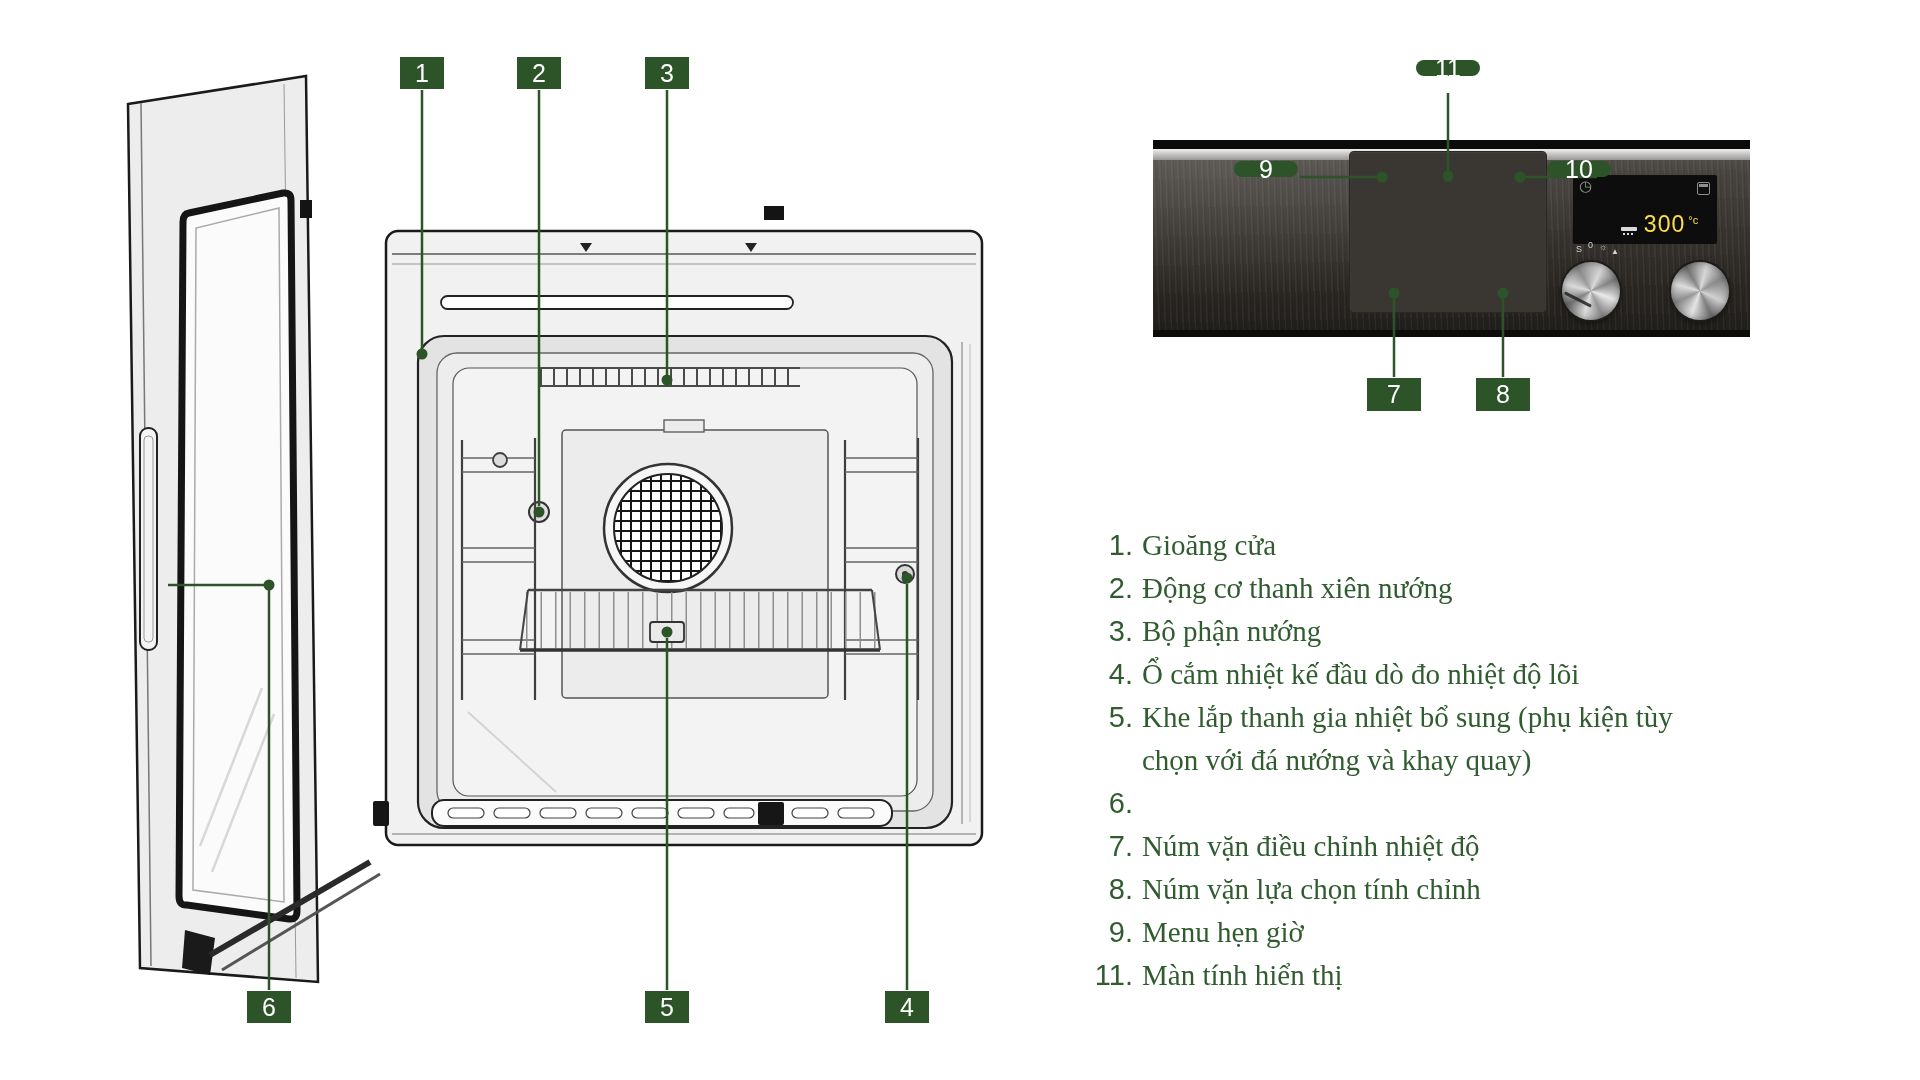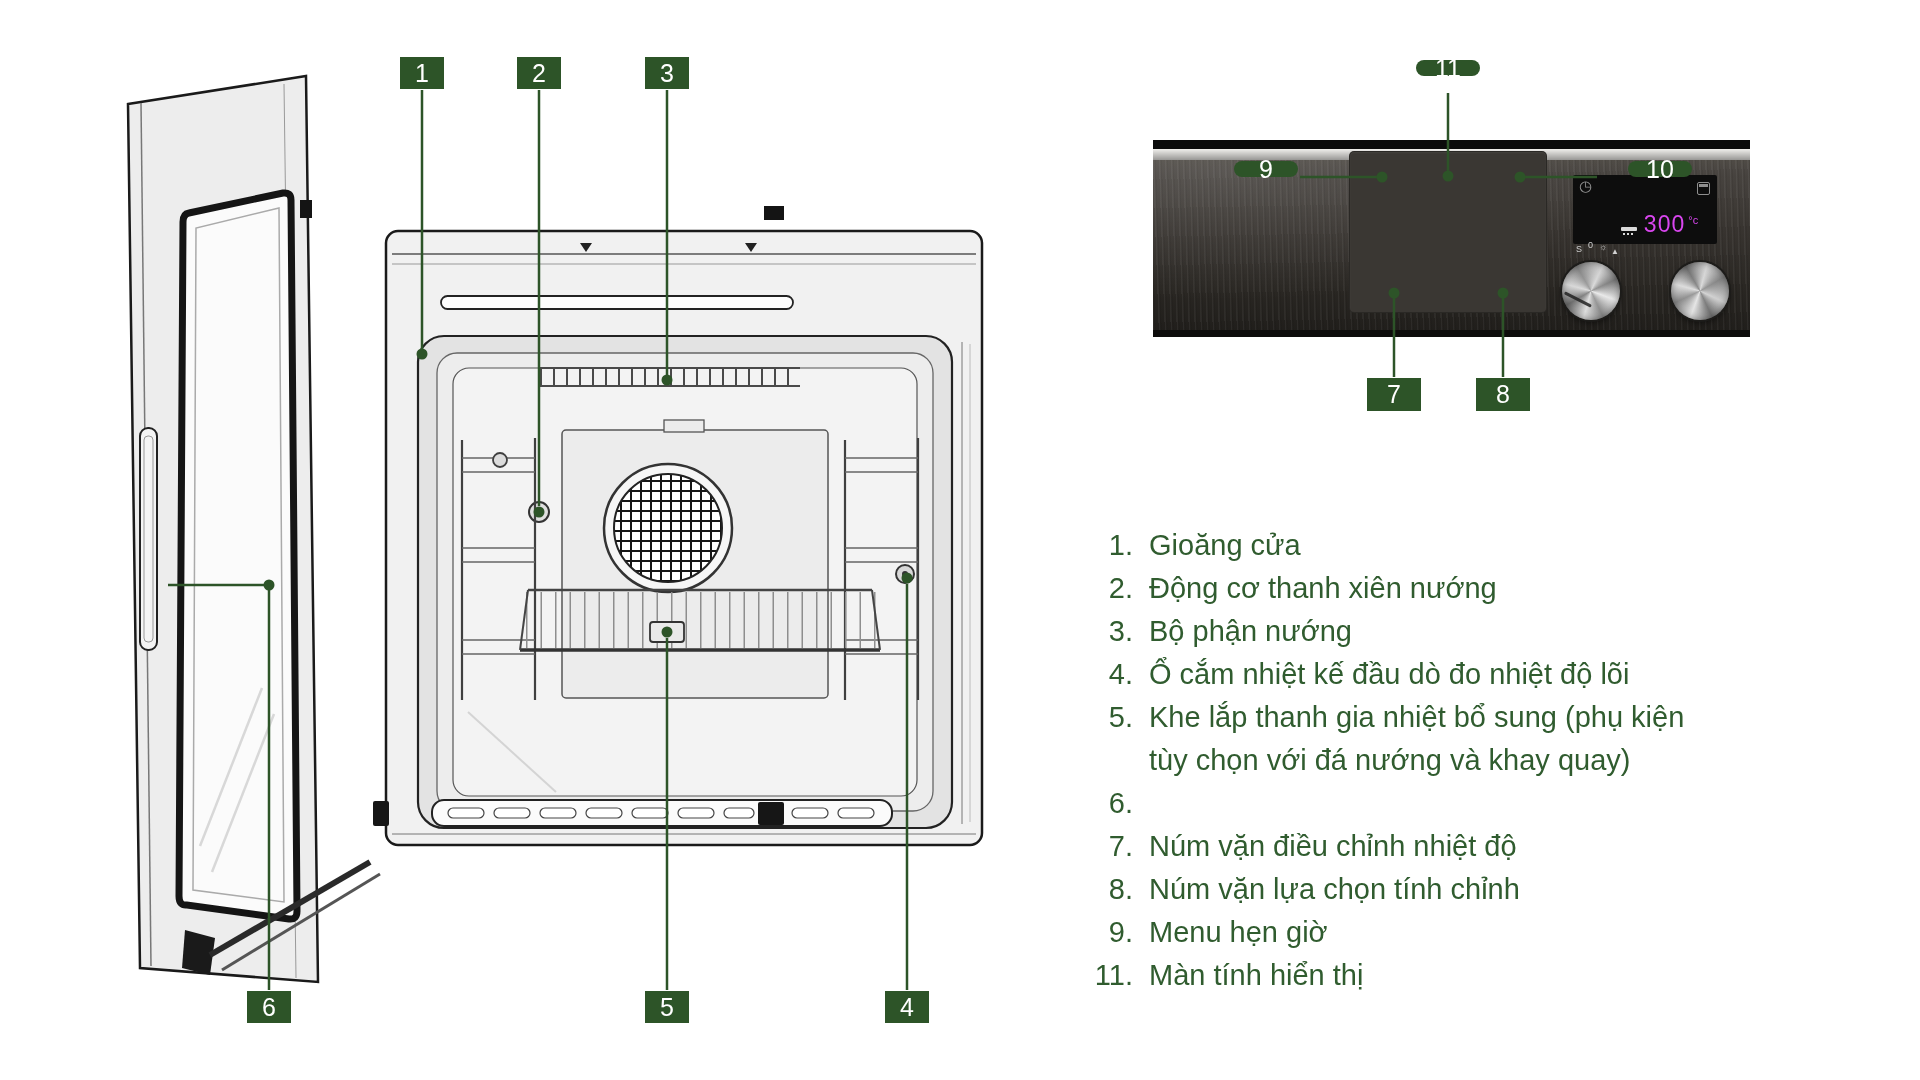--- a/index.html
+++ b/index.html
@@ -31,21 +31,21 @@
 
   .cluster{position:absolute;left:197px;top:12px;width:196px;height:160px;border-radius:4px;
            background:#3a3733;box-shadow:0 0 0 1px #2a2825, inset 0 1px 2px rgba(255,255,255,.05);}
   .display{position:absolute;left:223px;top:23px;width:144px;height:69px;background:#0d0d0d;
            border-radius:2px;}
   .clock-ic{position:absolute;left:6px;top:2px;color:#929292;font-size:15px;}
   .door-ic{position:absolute;right:7px;top:7px;width:11px;height:11px;border:1.5px solid #8f8f8f;
            border-radius:2px;}
   .door-ic::after{content:"";position:absolute;left:1px;right:1px;top:1px;height:3px;background:#8f8f8f;}
   .temp-row{position:absolute;left:0;right:0;top:36px;display:flex;align-items:baseline;
-            justify-content:center;gap:7px;color:#d946ef;padding-left:33px;}
+            justify-content:center;gap:7px;color:#fde047;padding-left:33px;}
   .heat-ic{position:relative;width:16px;height:4px;background:#d9d9d9;border-radius:1px;
            align-self:center;margin-top:8px;}
   .heat-ic::after{content:"";position:absolute;left:2px;right:2px;top:6px;height:2px;
            background:repeating-linear-gradient(90deg,#d9d9d9 0 2px,transparent 2px 4px);}
   .temp-val{font-size:23px;letter-spacing:1px;}
   .temp-unit{font-size:11px;position:relative;top:-8px;left:-4px;}
 
   .knob{position:absolute;width:58px;height:58px;border-radius:50%;
         background:
           radial-gradient(circle at 50% 42%, rgba(255,255,255,.28), transparent 62%),
@@ -60,21 +60,21 @@
                          #d9d9d9 170deg, #686868 215deg, #d1d1d1 260deg, #7b7b7b 305deg, #cccccc);}
   .knob-left::after{content:"";position:absolute;left:1px;top:36px;width:30px;height:2.5px;
         background:#222;border-radius:2px;transform:rotate(27deg);opacity:.85;}
   .mark{position:absolute;color:#d2d2d2;font-size:9px;line-height:1;z-index:3;}
 
   
   .legend{position:absolute;left:1077px;top:524px;width:660px;z-index:3;
           color:#305c2f;font-size:29px;line-height:43px;}
   .legend-row{display:flex;}
   .legend-row .num{width:56px;text-align:right;flex:0 0 56px;}
-  .legend-row .txt{margin-left:16px;width:578px;}
+  .legend-row .txt{margin-left:9px;width:578px;font-family:Liberation Serif, serif;}
 </style>
 </head>
 <body>
 
 <svg id="anno" width="1920" height="1080" viewBox="0 0 1920 1080">
   <defs>
     <pattern id="mesh" width="10" height="10" patternUnits="userSpaceOnUse">
       <rect width="10" height="10" fill="#ffffff"></rect>
       <path d="M0,0H10M0,0V10" stroke="#161616" stroke-width="4"></path>
     </pattern>
@@ -227,21 +227,21 @@
 
 <div class="callout co-s" style="left:400px;top:57px;">1</div>
 <div class="callout co-s" style="left:517px;top:57px;">2</div>
 <div class="callout co-s" style="left:645px;top:57px;">3</div>
 <div class="callout co-s" style="left:885px;top:991px;">4</div>
 <div class="callout co-s" style="left:645px;top:991px;">5</div>
 <div class="callout co-s" style="left:247px;top:991px;">6</div>
 <div class="callout co-m" style="left:1367px;top:378px;">7</div>
 <div class="callout co-m" style="left:1476px;top:378px;">8</div>
 <div class="callout co-w" style="left:1234px;top:161px;">9</div>
-<div class="callout co-w" style="left:1628px;top:161px;">10</div>
+<div class="callout co-w" style="left:1547px;top:161px;">10</div>
 <div class="callout co-w" style="left:1416px;top:60px;">11</div>
 
 <div class="legend">
   <div class="legend-row">
       <span class="num">1.</span>
       <span class="txt">Gioăng cửa</span>
     </div>
   <div class="legend-row">
       <span class="num">2.</span>
       <span class="txt">Động cơ thanh xiên nướng</span>

